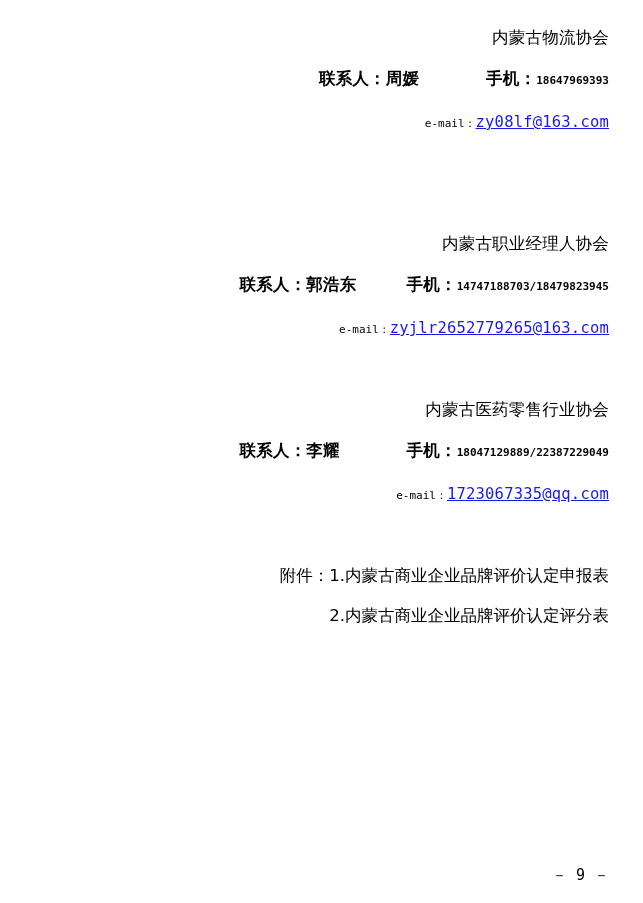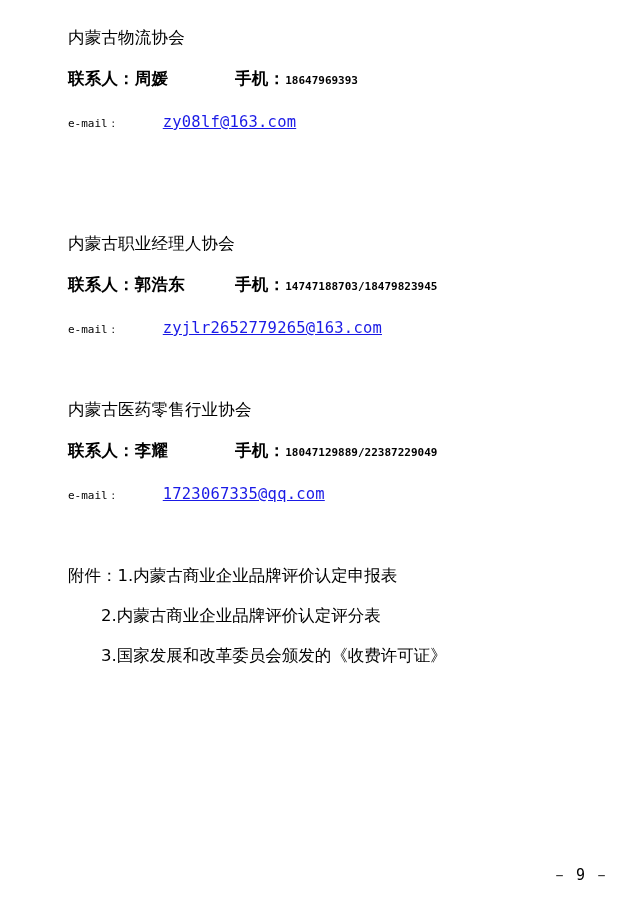--- a/index.html
+++ b/index.html
@@ -17,20 +17,21 @@
   }
   .page {
     position: relative;
     width: 643px;
     height: 903px;
     box-sizing: border-box;
     padding: 18px 34px 0 68px;
   }
   .block {
     margin-bottom: 0;
+    text-align: right;
   }
   .line {
     font-size: 17.5px;
     line-height: 40px;
     white-space: pre;
     letter-spacing: 0.2px;
   }
   .cn {
     font-family: "DejaVu Sans", "Liberation Sans", sans-serif;
     font-size: 16.5px;
@@ -38,21 +39,20 @@
   .mono {
     font-family: "DejaVu Sans Mono", "Liberation Mono", monospace;
     font-size: 11px;
     letter-spacing: 0px;
   }
   .link {
     font-family: "DejaVu Sans Mono", "Liberation Mono", monospace;
     font-size: 15.5px;
     color: #1a1ae6;
     text-decoration: underline;
-    margin-left: 44px;
   }
   .spacer {
     height: 40px;
   }
   .attach-line {
     font-size: 17.5px;
     line-height: 40px;
     white-space: pre;
     font-family: "DejaVu Sans", "Liberation Sans", sans-serif;
     font-size: 16.5px;
@@ -103,17 +103,16 @@
     <div class="line org-title">内蒙古医药零售行业协会</div>
     <div class="line contact-row"><span class="cn">联系人：</span><span class="cn">李耀</span><span class="cn">　　　　</span><span class="cn">手机：</span><span class="mono">18047129889/22387229049</span></div>
     <div class="line"><span class="mono">e-mail：</span><span class="link">1723067335@qq.com</span></div>
   </div>
 
   <div class="spacer"></div>
 
   <div class="block">
     <div class="attach-line indent-1">附件：1.内蒙古商业企业品牌评价认定申报表</div>
     <div class="attach-line indent-2">2.内蒙古商业企业品牌评价认定评分表</div>
-    <div class="attach-line indent-2">3.国家发展和改革委员会颁发的《收费许可证》</div>
   </div>
 
   <div class="page-number">－ 9 －</div>
 </div>
 
 </body></html>

